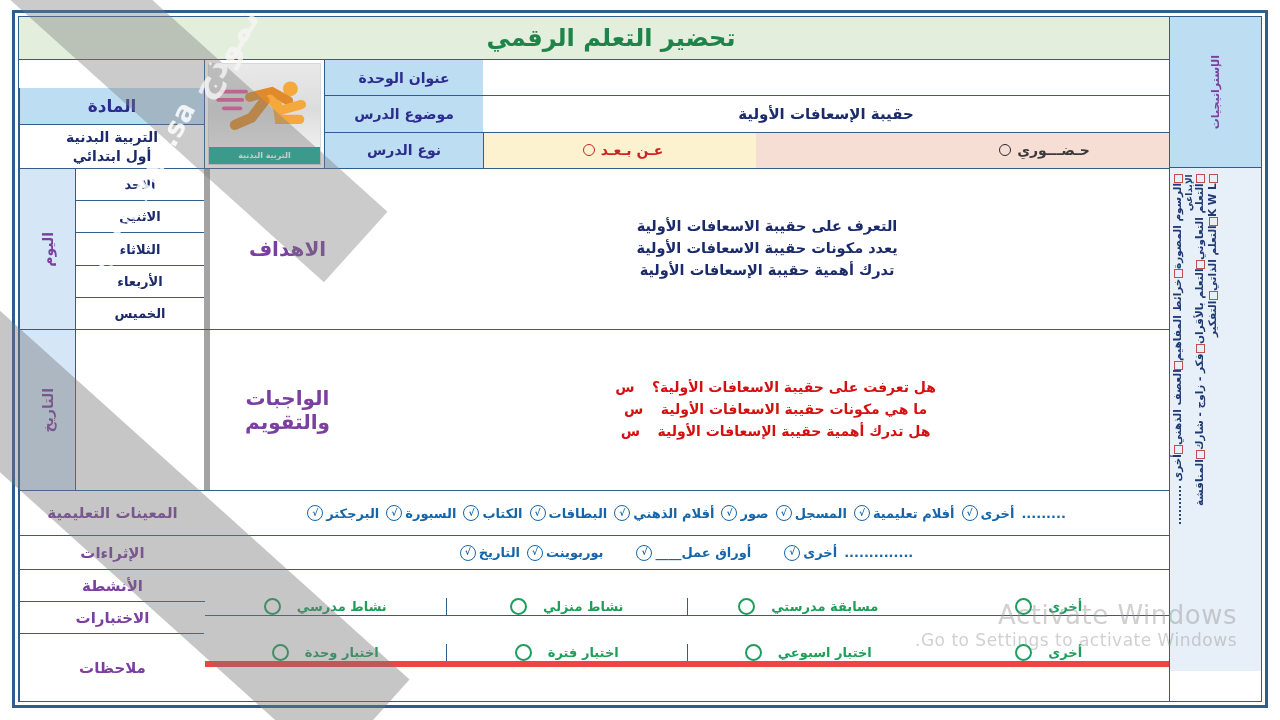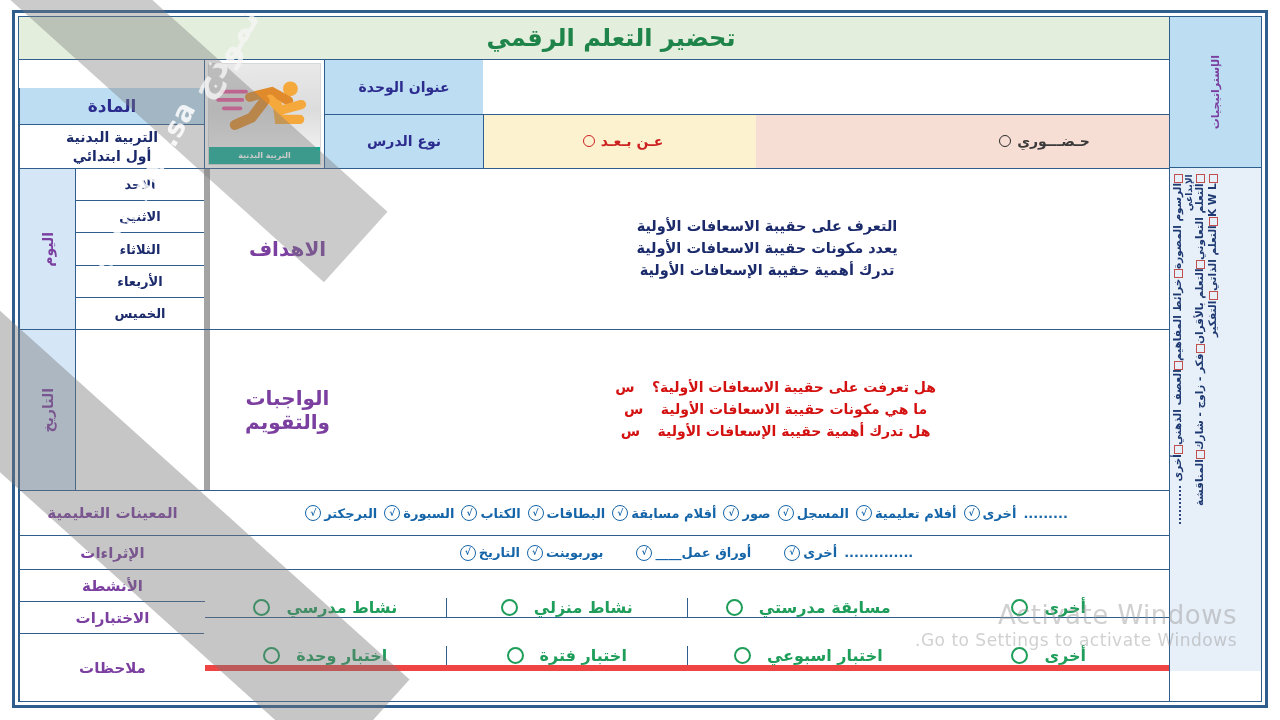--- a/index.html
+++ b/index.html
@@ -230,21 +230,21 @@
     display:inline-flex;align-items:center;justify-content:center;
     width:14px;height:14px;border:1.4px solid #1565a8;border-radius:50%;
     font-size:9px;line-height:1;color:#1565a8;font-weight:bold;
   }
   .dots{color:#1565a8;font-weight:bold;font-size:13px;}
 
   .split-body{flex:1 1 auto;display:flex;flex-direction:row-reverse;}
   .split-cell{
     flex:1 1 25%;border-left:1px solid #2e5d8e;background:#ffffff;
     display:flex;flex-direction:row-reverse;align-items:center;justify-content:center;gap:16px;
-    color:#1e9e5a;font-weight:bold;font-size:16px;white-space:nowrap;margin-top:28px;
+    color:#1e9e5a;font-weight:bold;font-size:13px;white-space:nowrap;margin-top:28px;
   }
   .split-cell:last-child{border-left:0;}
   .ocirc{display:inline-block;width:13px;height:13px;border:2px solid #1e9e5a;border-radius:50%;}
   .note-body{flex:1 1 auto;background:#ffffff;}
 
   
   .wm-band{
     position:absolute;pointer-events:none;z-index:5;
     background:rgba(120,120,120,.42);
     transform:rotate(-48deg);
@@ -344,20 +344,24 @@
               <div class="logo-cap">التربية البدنية</div>
             </div>
           </div>
 
           <div class="hdr-rows">
             <div class="hrow">
               <div class="hlabel">عنوان الوحدة</div>
               <div class="hval"></div>
             </div>
             <div class="hrow">
+              <div class="hlabel">موضوع الدرس</div>
+              <div class="hval">حقيبة الإسعافات الأولية</div>
+            </div>
+            <div class="hrow">
               <div class="hlabel">نوع الدرس</div>
               <div class="opt-remote">
                 <span>عـن بـعـد</span>
                 <span class="circ red"></span>
               </div>
               <div class="opt-gap"></div>
               <div class="opt-onsite">
                 <span>حـضـــوري</span>
                 <span class="circ"></span>
               </div>
@@ -452,21 +456,21 @@
                   <div class="chip">
                       <span class="vmark">√</span>
                       <span>الكتاب</span>
                     </div>
                   <div class="chip">
                       <span class="vmark">√</span>
                       <span>البطاقات</span>
                     </div>
                   <div class="chip">
                       <span class="vmark">√</span>
-                      <span>أقلام مسابقة</span>
+                      <span>أقلام الذهني</span>
                     </div>
                   <div class="chip">
                       <span class="vmark">√</span>
                       <span>صور</span>
                     </div>
                   <div class="chip">
                       <span class="vmark">√</span>
                       <span>المسجل</span>
                     </div>
                   <div class="chip">

